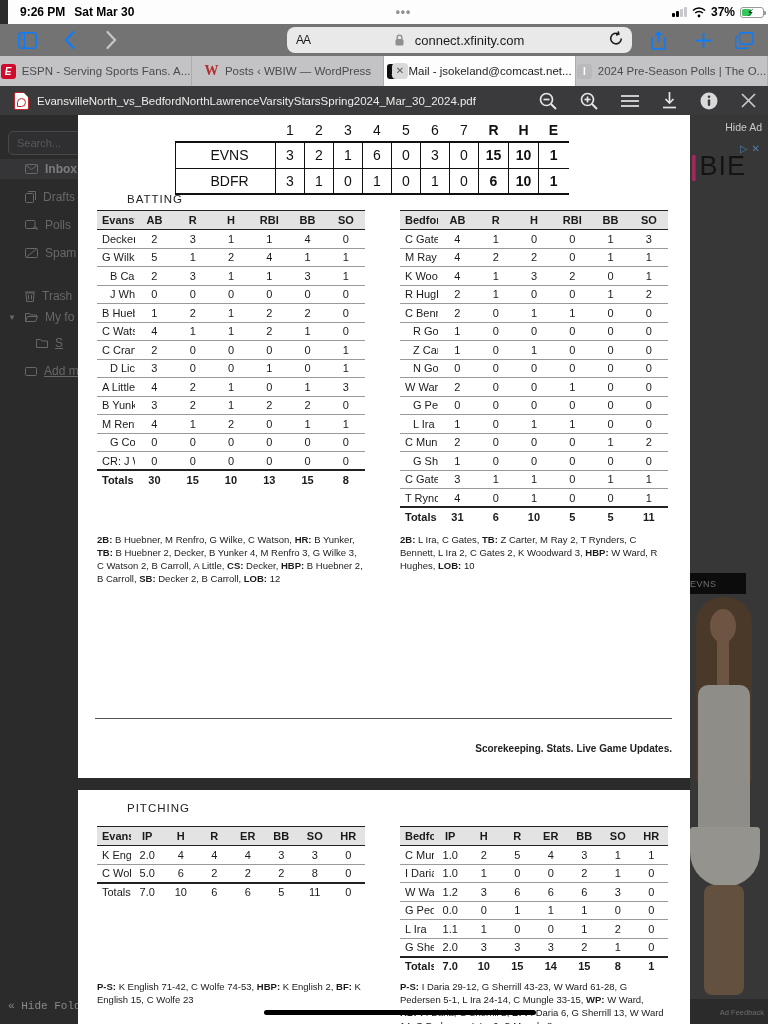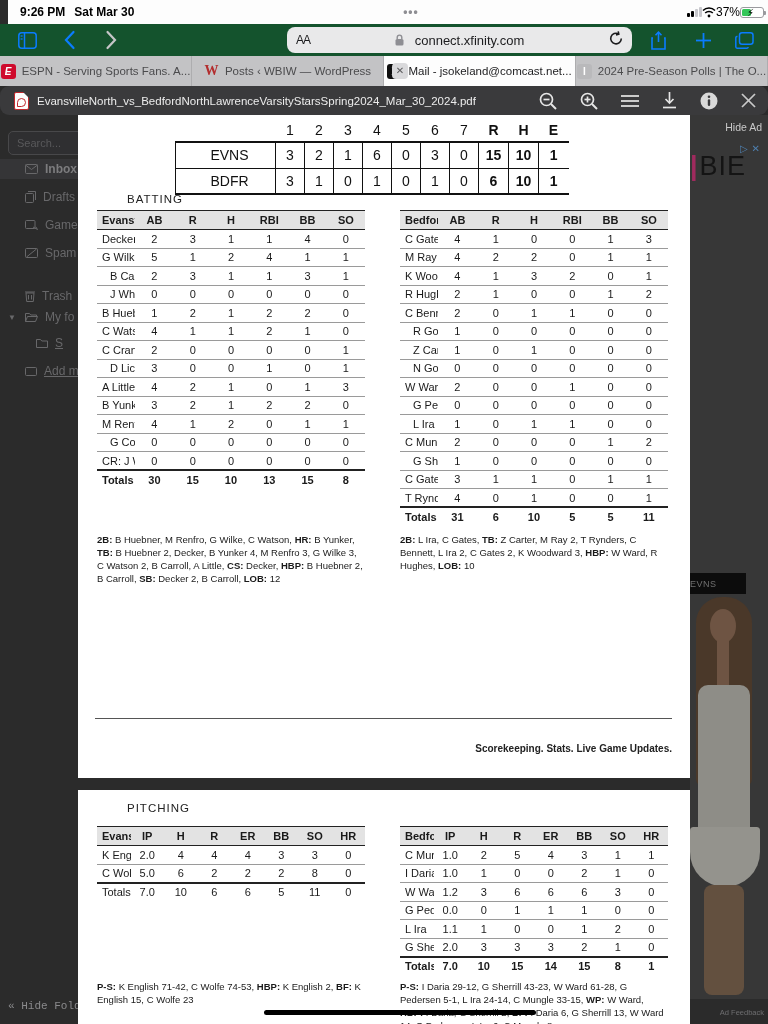--- a/index.html
+++ b/index.html
@@ -7,53 +7,53 @@
   .screen {
     position:relative; width:768px; height:1024px; overflow:hidden;
     font-family:"Liberation Sans","DejaVu Sans",sans-serif;
     background:#2b2b2b; margin:0 auto;
   }
   
   .status-bar{position:absolute;left:0;top:0;width:768px;height:24px;background:#fdfdfd;
     display:flex;align-items:center;justify-content:space-between;padding:0 12px;font-size:12px;color:#000;margin-left:8px;}
   .status-left{display:flex;gap:9px;font-weight:bold;}
   .status-center{color:#8e8e93;font-weight:bold;letter-spacing:1px;}
-  .status-right{display:flex;align-items:center;font-weight:normal;}
+  .status-right{display:flex;align-items:center;gap:5px;font-weight:bold;}
   .cell-bars{display:flex;align-items:flex-end;gap:1.5px;height:10px;}
   .cell-bars i{width:2.5px;border-radius:1px;background:#000;display:block;}
   .cell-bars i:nth-child(1){height:4px;}
   .cell-bars i:nth-child(2){height:6px;}
   .cell-bars i:nth-child(3){height:8px;background:#c7c7cc;}
   .cell-bars i:nth-child(4){height:10px;background:#c7c7cc;}
   .battery{position:relative;width:24px;height:11px;border:1px solid #9a9a9e;border-radius:3px;background:#fff;}
   .battery .fill{position:absolute;left:1px;top:1px;bottom:1px;width:40%;background:#34c759;border-radius:1.5px;}
   .battery .bolt{position:absolute;left:6px;top:-1px;font-size:10px;color:#000;}
   .battery .cap{position:absolute;right:-3px;top:3px;width:2px;height:4px;background:#9a9a9e;border-radius:0 1px 1px 0;}
   
-  .toolbar{position:absolute;left:0;top:24px;width:768px;height:32px;background:#14532d;}
+  .toolbar{position:absolute;left:0;top:24px;width:768px;height:32px;background:#737373;}
   .tool-ic{position:absolute;top:4px;width:26px;height:24px;display:flex;align-items:center;justify-content:center;color:#0a7cff;}
   .addr{position:absolute;left:287px;top:3px;width:345px;height:26px;background:#e9e9ea;border-radius:8px;
     display:flex;align-items:center;padding:0 9px;font-size:13px;color:#1c1c1e;}
   .addr .aa{font-size:12px;color:#1c1c1e;letter-spacing:-1px;}
   .addr .domain{flex:1;text-align:center;display:flex;align-items:center;justify-content:center;gap:11px;}
   
   .tabbar{position:absolute;left:0;top:56px;width:768px;height:30px;background:#ccccce;display:flex;}
   .tab{width:192px;height:30px;display:flex;align-items:center;justify-content:center;gap:6px;
     font-size:11.5px;color:#4b4b4d;background:#c3c3c5;border-right:1px solid #adadaf;position:relative;white-space:nowrap;overflow:hidden;}
   .tab.active{background:#fdfdfd;color:#1c1c1e;}
   .tab .fav{width:15px;height:15px;border-radius:3px;display:flex;align-items:center;justify-content:center;
     font-size:10px;font-weight:bold;flex:0 0 auto;}
   .fav.espn{background:#cf0a2c;color:#fff;font-style:italic;}
   .fav.wp{background:transparent;color:#b32d2e;font-family:"Liberation Serif",serif;font-size:14px;}
   .fav.xlogo{background:#0f0f0f;color:#fff;}
   .fav.polls{background:#b9b9bb;color:#fff;}
   .tab-close{position:absolute;left:8px;top:7px;width:16px;height:16px;border-radius:4px;background:#d9d9db;
     color:#59595b;font-size:10px;line-height:16px;text-align:center;}
   
-  .pdfbar{position:absolute;left:0;top:86px;width:768px;height:29px;background:#3a3a3c;display:flex;align-items:center;border-radius:9px;}
+  .pdfbar{position:absolute;left:0;top:86px;width:768px;height:29px;background:#3a3a3c;display:flex;align-items:center;}
   .pdf-icon{position:relative;width:15px;height:18px;background:#fdfdfd;border:1.5px solid #c0272d;border-radius:2px;margin:0 8px 0 14px;flex:0 0 auto;}
   .pdf-icon:before{content:"";position:absolute;right:-1px;top:-1px;border-style:solid;border-width:0 6px 6px 0;border-color:transparent #3a3a3c transparent transparent;}
   .pdf-icon:after{content:"";position:absolute;left:2px;top:5px;width:7px;height:7px;border:1.5px solid #c0272d;border-radius:50% 50% 50% 0;}
   .pdf-name{color:#ececec;font-size:11.5px;white-space:nowrap;overflow:hidden;max-width:440px;}
   .pdf-actions{position:absolute;right:4px;top:0;height:29px;display:flex;align-items:center;gap:23px;padding-right:8px;color:#e6e6e6;}
   .pdf-actions svg{display:block;}
   
   .content{position:absolute;left:0;top:115px;width:768px;height:909px;background:#2b2b2b;}
   .sb-search{position:absolute;left:8px;top:16px;width:92px;height:24px;border:1px solid #48484a;border-radius:5px;
     font-size:11px;color:#59595b;display:flex;align-items:center;padding-left:8px;background:#2f2f31;}
@@ -290,21 +290,21 @@
           <rect x="0.5" y="2.5" width="8" height="9" rx="1" fill="none" stroke="#68686a"></rect>
           <path d="M3 0.5 H10.5 V9" fill="none" stroke="#68686a"></path>
         </svg>
       <span>Drafts</span>
     </div>
     <div class="sb-row" style="top:100px;">
       <svg width="13" height="10" viewBox="0 0 13 10">
           <rect x="0.5" y="0.5" width="9.5" height="8" rx="1" fill="none" stroke="#68686a"></rect>
           <path d="M8 7 L12.5 9.5 M12.5 9.5 L10.8 6.8" fill="none" stroke="#68686a"></path>
         </svg>
-      <span>Game</span>
+      <span>Polls</span>
     </div>
     <div class="sb-row" style="top:128px;">
       <svg width="13" height="10" viewBox="0 0 13 10">
           <rect x="0.5" y="0.5" width="12" height="9" rx="1" fill="none" stroke="#68686a"></rect>
           <line x1="1.5" y1="9" x2="11.5" y2="1" stroke="#68686a"></line>
         </svg>
       <span>Spam</span>
     </div>
     <div class="sb-row" style="top:171px;">
       <svg width="10" height="12" viewBox="0 0 10 12">

